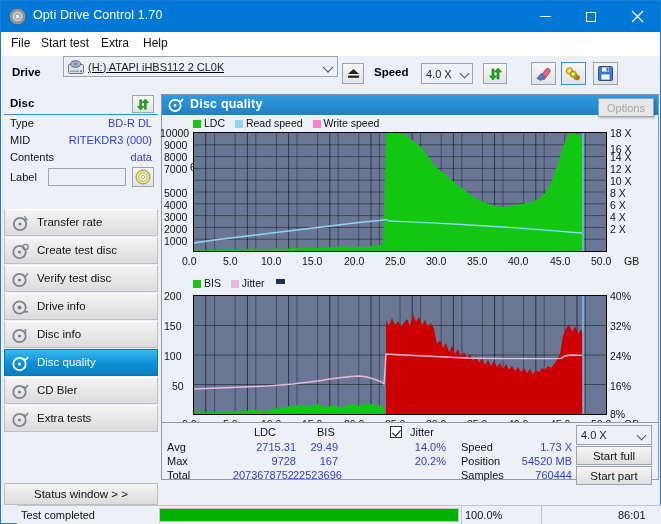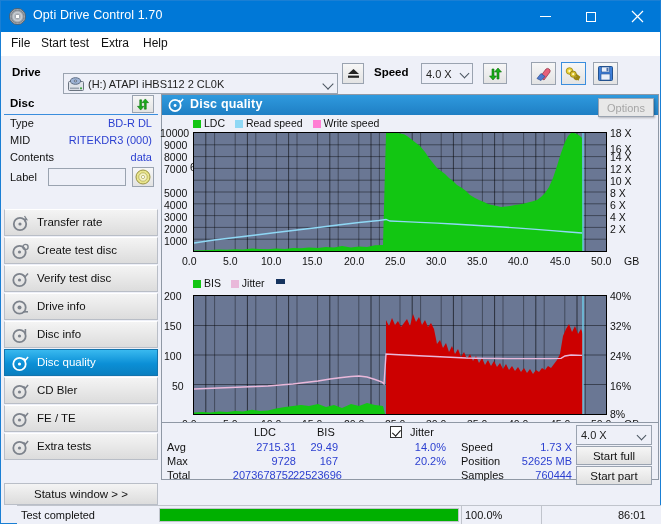--- a/index.html
+++ b/index.html
@@ -247,21 +247,21 @@
 
   <div class="menubar">
     <div class="menuitem" style="left:10px">File</div>
     <div class="menuitem" style="left:40px">Start test</div>
     <div class="menuitem" style="left:100px">Extra</div>
     <div class="menuitem" style="left:142px">Help</div>
   </div>
 
   <div class="drivebar">
     <div class="lbl-strong" style="position:absolute;left:11px;top:10px;">Drive</div>
-    <div class="combo" style="left:62px;top:17px;width:275px;">
+    <div class="combo" style="left:62px;top:0;width:275px;text-decoration:underline;">
       <span class="drive-icon">
         <svg width="16" height="15" viewBox="0 0 16 15">
           <rect x="0.5" y="4.5" width="15" height="9" rx="1" fill="#dfe3ea" stroke="#6b7480"></rect>
           <rect x="2" y="10.5" width="9" height="1.6" fill="#9aa3b0"></rect>
           <circle cx="13" cy="11.3" r="1.1" fill="#36a336"></circle>
           <ellipse cx="7.5" cy="4" rx="5.2" ry="3.3" fill="#9fb4d6" stroke="#5b6a80"></ellipse>
           <ellipse cx="7.5" cy="4" rx="1.3" ry="0.9" fill="#e9eef6" stroke="#5b6a80"></ellipse>
         </svg>
       </span>
       <span class="ctext" style="padding-left:24px;">(H:)  ATAPI iHBS112  2 CL0K</span>
@@ -412,30 +412,20 @@
       </div>
       <div class="testitem">
         <span class="testicon">
           <svg width="17" height="17" viewBox="0 0 17 17">
               <circle cx="7.5" cy="9" r="6.2" fill="none" stroke="#7d838c" stroke-width="1.8"></circle>
               <circle cx="7.5" cy="9" r="1.6" fill="#7d838c"></circle>
               <path d="M11.4 3.4 l1.9 1.9 l2.8 -3.2" stroke="#7d838c" stroke-width="1.5" fill="none"></path>
             </svg>
         </span>
         <span class="tlabel">CD Bler</span>
-      </div>
-      <div class="testitem">
-        <span class="testicon">
-          <svg width="17" height="17" viewBox="0 0 17 17">
-              <circle cx="7.5" cy="9" r="6.2" fill="none" stroke="#7d838c" stroke-width="1.8"></circle>
-              <circle cx="7.5" cy="9" r="1.6" fill="#7d838c"></circle>
-              <path d="M11.4 3.4 l1.9 1.9 l2.8 -3.2" stroke="#7d838c" stroke-width="1.5" fill="none"></path>
-            </svg>
-        </span>
-        <span class="tlabel">FE / TE</span>
       </div>
       <div class="testitem">
         <span class="testicon">
           <svg width="17" height="17" viewBox="0 0 17 17">
               <circle cx="7.5" cy="9" r="6.2" fill="none" stroke="#7d838c" stroke-width="1.8"></circle>
               <circle cx="7.5" cy="9" r="1.6" fill="#7d838c"></circle>
               <path d="M11.4 3.4 l1.9 1.9 l2.8 -3.2" stroke="#7d838c" stroke-width="1.5" fill="none"></path>
             </svg>
         </span>
         <span class="tlabel">Extra tests</span>
@@ -668,21 +658,21 @@
     <span class="rnum" style="left:131px;top:46px;width:48px;">22523696</span>
 
     <span class="chk" style="left:228px;top:3px;"></span>
     <span class="rtxt" style="left:248px;top:3px;">Jitter</span>
     <span class="rnum" style="left:224px;top:18px;width:60px;">14.0%</span>
     <span class="rnum" style="left:224px;top:32px;width:60px;">20.2%</span>
 
     <span class="rtxt" style="left:299px;top:18px;">Speed</span>
     <span class="rnum" style="left:348px;top:18px;width:62px;">1.73 X</span>
     <span class="rtxt" style="left:299px;top:32px;">Position</span>
-    <span class="rnum" style="left:348px;top:32px;width:62px;">52625 MB</span>
+    <span class="rnum" style="left:348px;top:32px;width:62px;">54520 MB</span>
     <span class="rtxt" style="left:299px;top:46px;">Samples</span>
     <span class="rnum" style="left:348px;top:46px;width:62px;">760444</span>
 
     <div class="combo" style="left:414px;top:2px;width:76px;height:20px;">
       <span class="ctext">4.0 X</span>
       <span class="chev" style="right:6px;top:6px;width:6px;height:6px;"></span>
     </div>
     <div class="btnstd" style="left:414px;top:23px;width:76px;height:19px;">Start full</div>
     <div class="btnstd" style="left:414px;top:43px;width:76px;height:19px;">Start part</div>
   </div>

